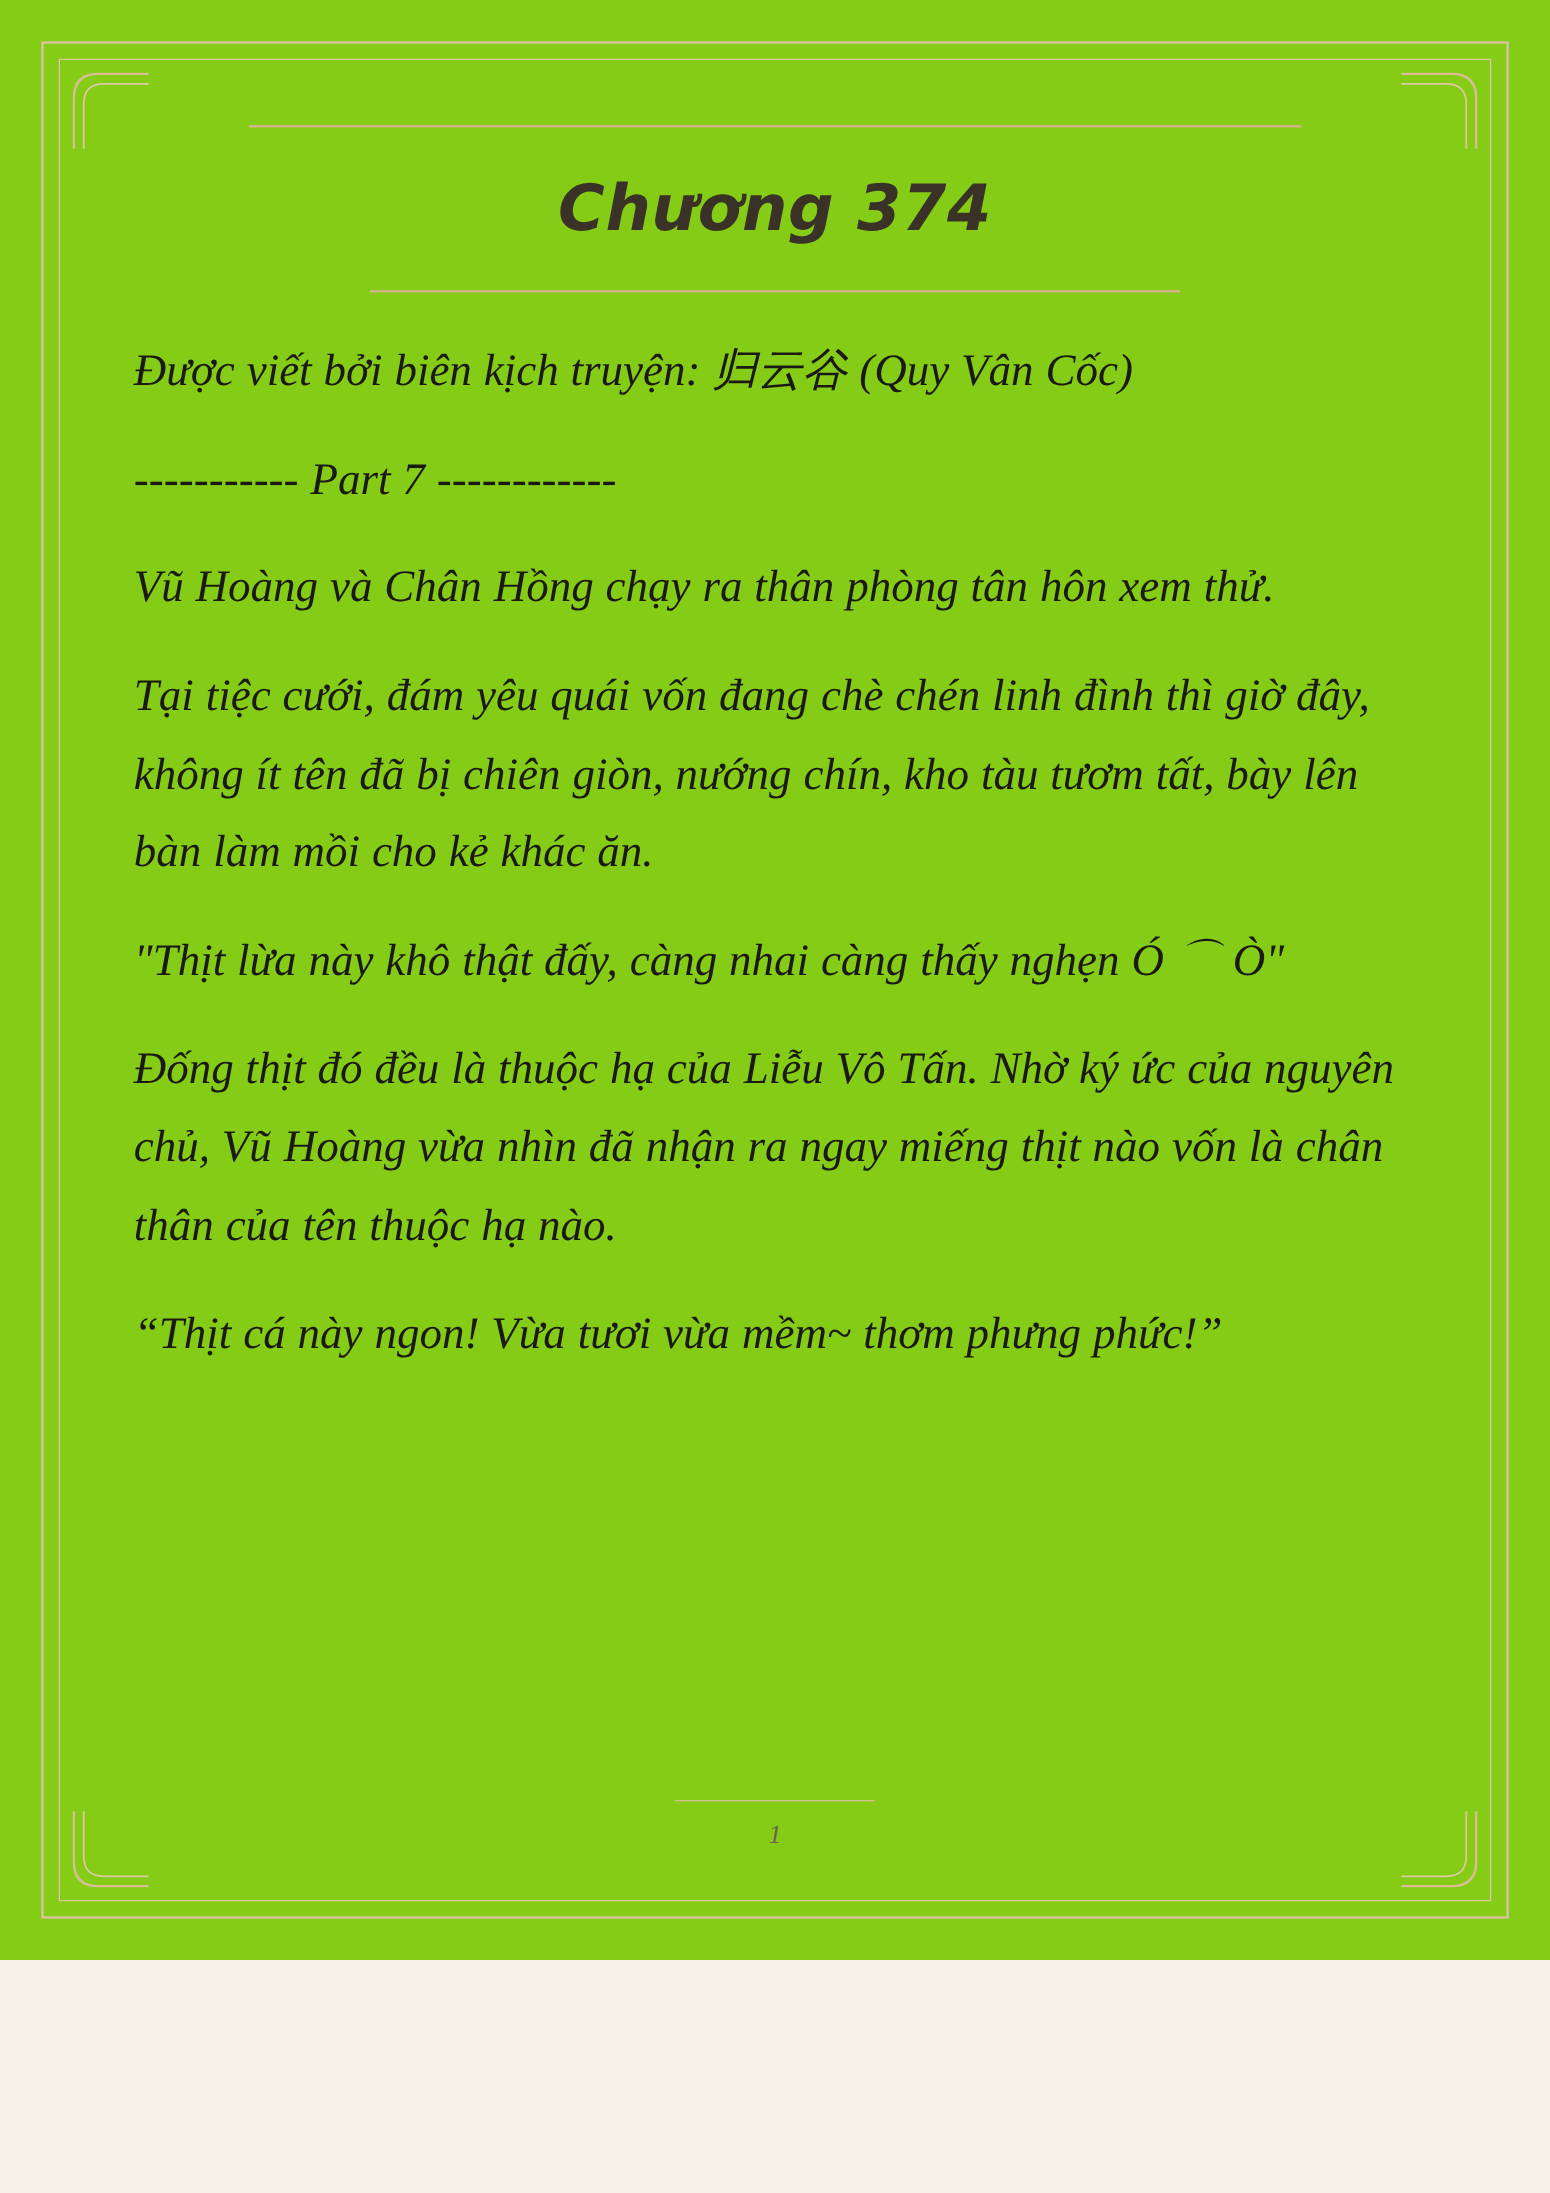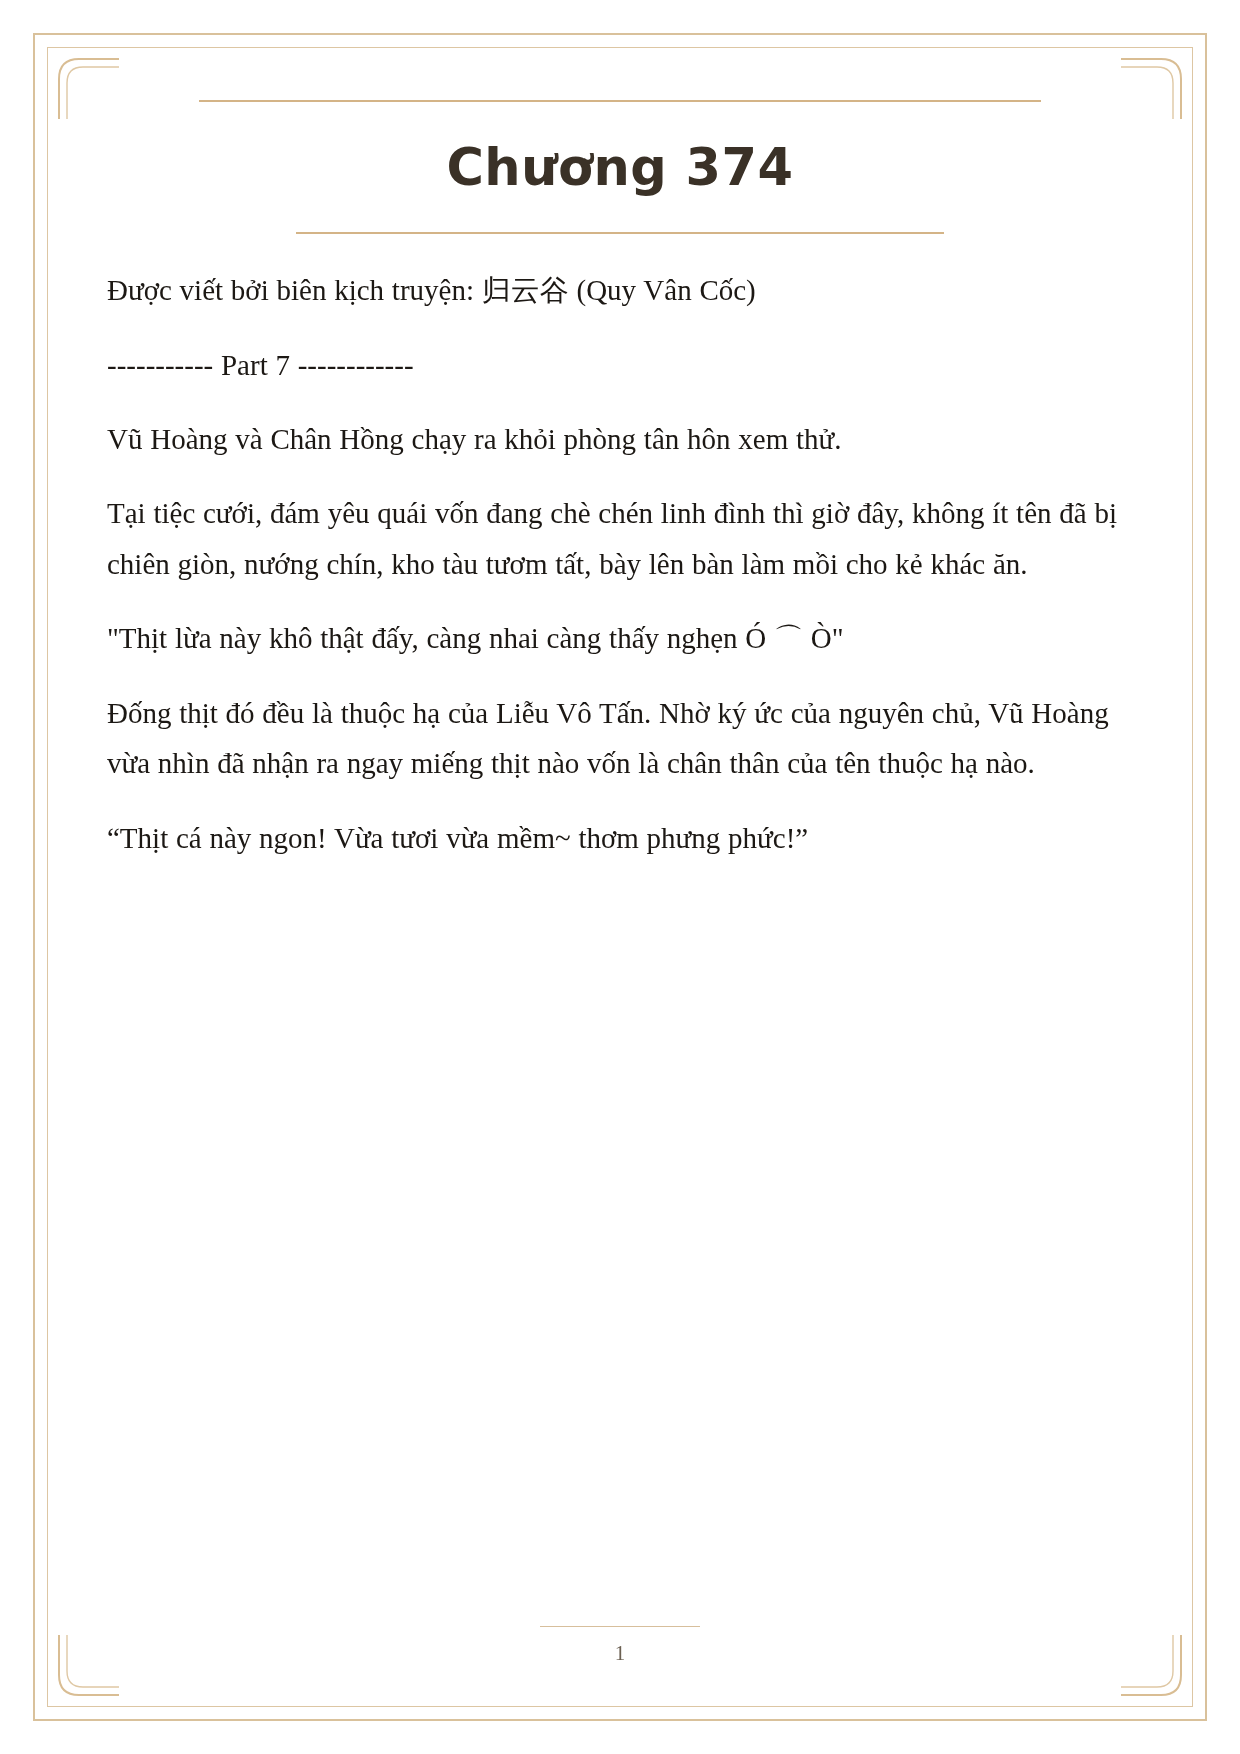--- a/index.html
+++ b/index.html
@@ -12,23 +12,24 @@
     background: #f6f1e6;
     font-family: "Liberation Serif", "DejaVu Serif", serif;
     -webkit-font-smoothing: antialiased;
   }
 
   
   .page {
     position: absolute;
     left: 0; top: 0;
     width: 1240px;
-    height: 1754px;
-    background: #ffffff;
+    height: 1568px;
+    background: #84cc16;
     box-sizing: border-box;
+    font-style: italic;
   }
 
   
   .frame-outer {
     position: absolute;
     left: 33px;
     top: 33px;
     right: 33px;
     bottom: 33px;
     border: 2px solid #d9c19b;
@@ -92,21 +93,21 @@
     margin-top: 38px;
     line-height: 1.1;
   }
 
   .body-text {
     margin-top: 31px;
     color: #1e1a16;
   }
 
   .para {
-    font-size: 29px;
+    font-size: 36px;
     line-height: 1.74;
     margin: 0 14px 24px 0;
     color: #1c1814;
     text-align: left;
     word-spacing: 0.5px;
   }
   .para:last-child { margin-bottom: 0; }
 
   .para.divider-part {
     letter-spacing: 0px;
@@ -169,21 +170,21 @@
 
     <div class="rule rule-top"></div>
 
     <h1 class="title">Chương 374</h1>
 
     <div class="rule rule-under-title"></div>
 
     <div class="body-text">
       <p class="para">Được viết bởi biên kịch truyện: 归云谷 (Quy Vân Cốc)</p>
       <p class="para divider-part">----------- Part 7 ------------</p>
-      <p class="para">Vũ Hoàng và Chân Hồng chạy ra khỏi phòng tân hôn xem thử.</p>
+      <p class="para">Vũ Hoàng và Chân Hồng chạy ra thân phòng tân hôn xem thử.</p>
       <p class="para">Tại tiệc cưới, đám yêu quái vốn đang chè chén linh đình thì giờ đây, không ít tên đã bị chiên giòn, nướng chín, kho tàu tươm tất, bày lên bàn làm mồi cho kẻ khác ăn.</p>
       <p class="para">"Thịt lừa này khô thật đấy, càng nhai càng thấy nghẹn Ó ⌒ Ò"</p>
       <p class="para">Đống thịt đó đều là thuộc hạ của Liễu Vô Tấn. Nhờ ký ức của nguyên chủ, Vũ Hoàng vừa nhìn đã nhận ra ngay miếng thịt nào vốn là chân thân của tên thuộc hạ nào.</p>
       <p class="para">“Thịt cá này ngon! Vừa tươi vừa mềm~ thơm phưng phức!”</p>
     </div>
 
   </div>
 
   <div class="footer">
     <div class="footer-rule"></div>

